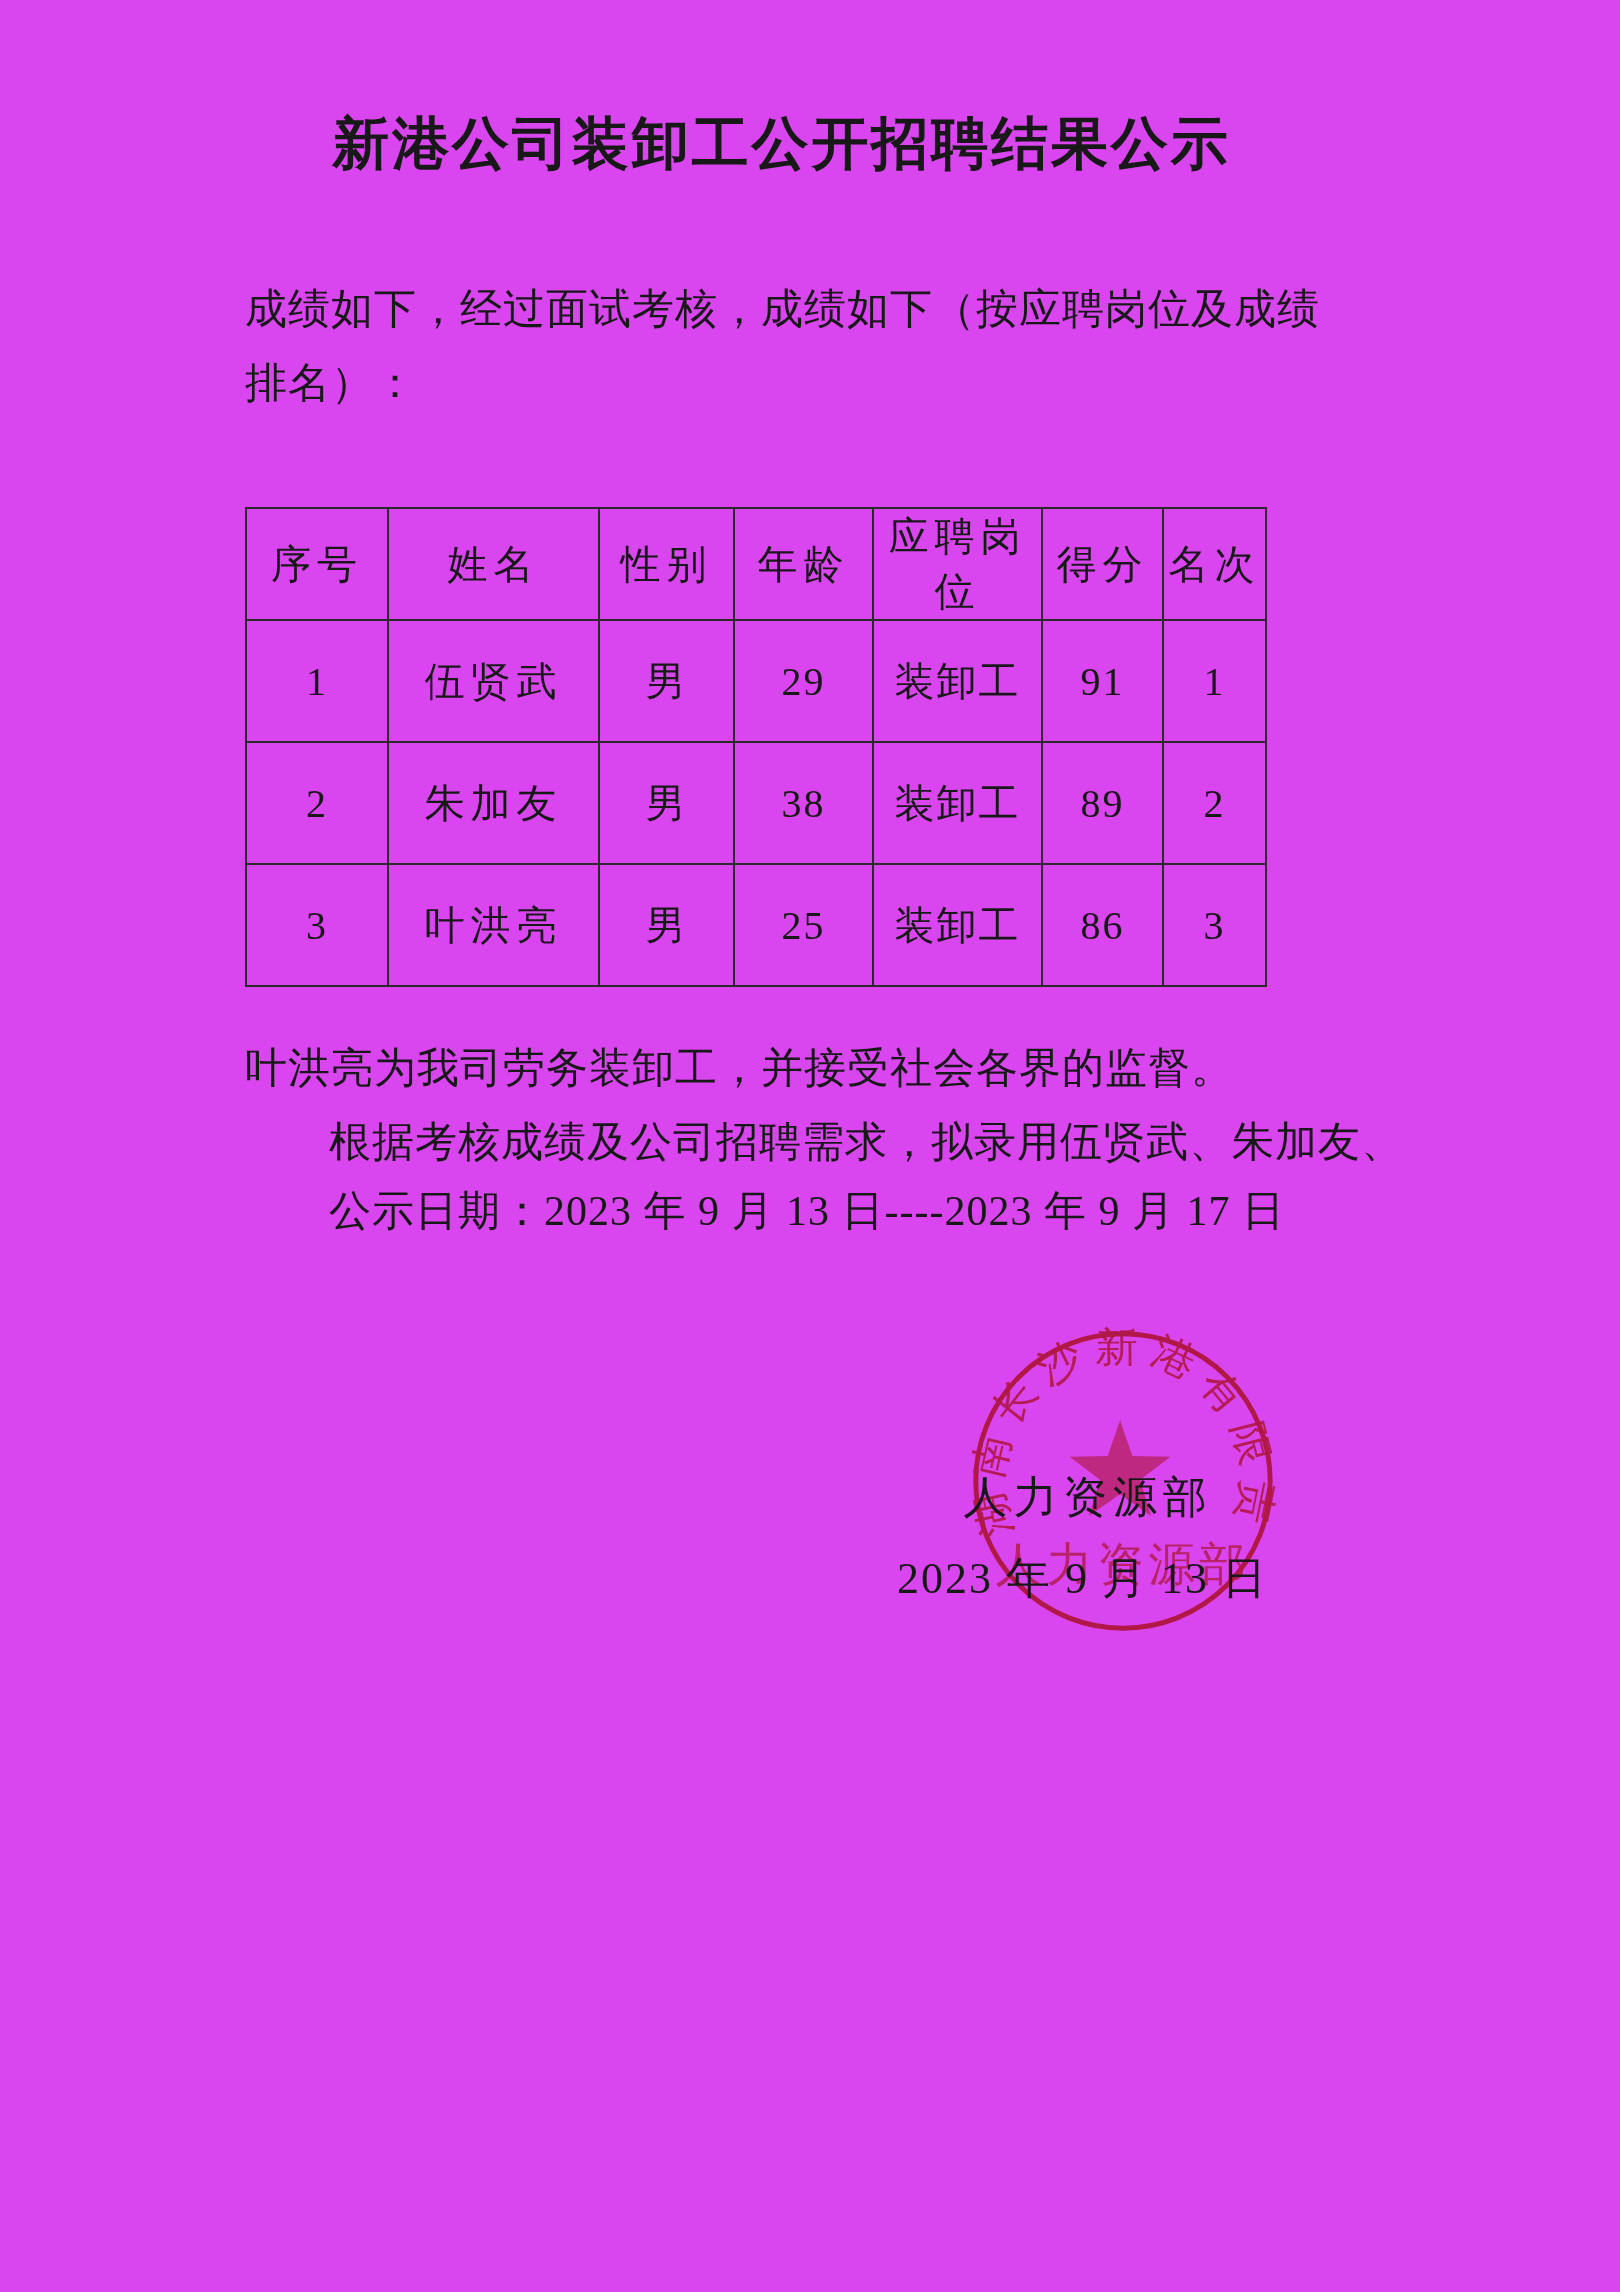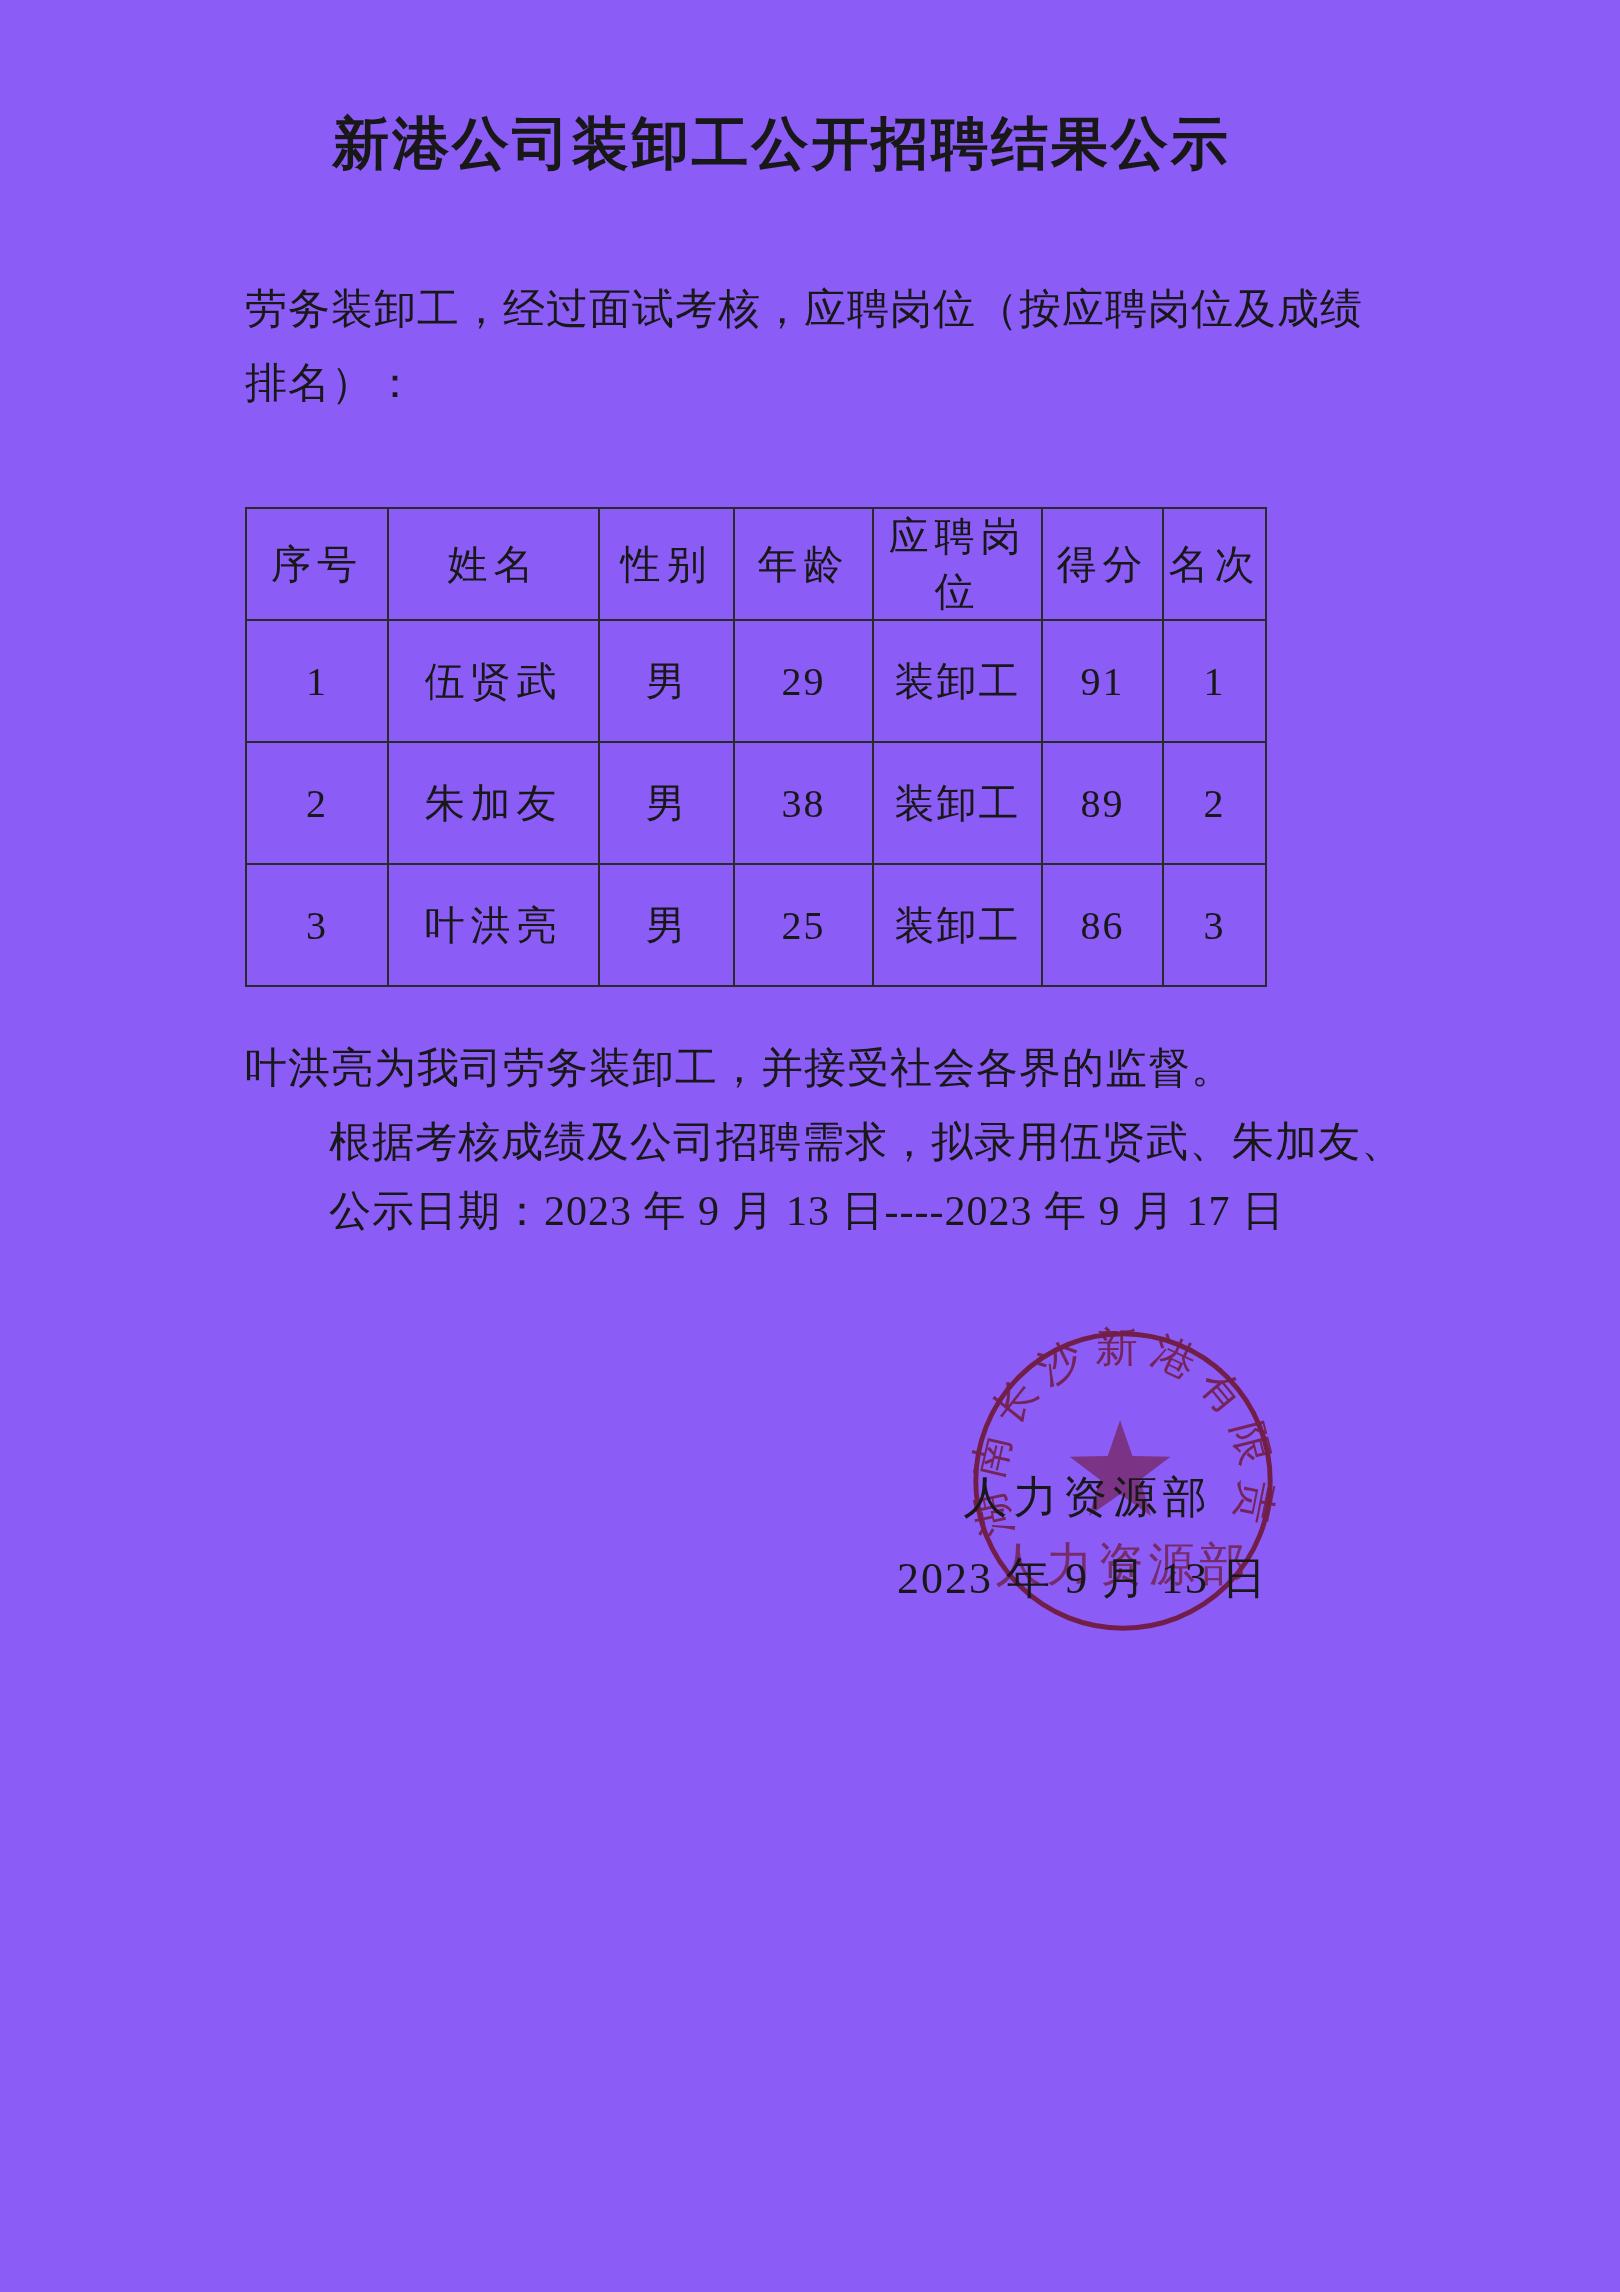--- a/index.html
+++ b/index.html
@@ -5,21 +5,21 @@
   html, body {
     margin: 0;
     padding: 0;
     background: #e9e9e9;
   }
   .page {
     position: relative;
     width: 1620px;
     height: 2293px;
     margin: 0 auto;
-    background: #8b5cf6;
+    background: #d946ef;
     font-family: "Liberation Serif", "DejaVu Serif", serif;
     color: #181818;
     overflow: hidden;
   }
   .doc-title {
     position: absolute;
     top: 106px;
     left: 0;
     width: 1563px;
     text-align: center;
@@ -99,21 +99,21 @@
   }
 </style>
 </head>
 <body>
 
 <div class="page">
 
   <div class="doc-title">新港公司装卸工公开招聘结果公示</div>
 
   <div class="text-block intro-block">
-    <div class="text-line">劳务装卸工，经过面试考核，应聘岗位（按应聘岗位及成绩</div>
+    <div class="text-line">成绩如下，经过面试考核，成绩如下（按应聘岗位及成绩</div>
     <div class="text-line">排名）：</div>
   </div>
 
   <table class="results">
     <colgroup>
       <col style="width:142px">
         <col style="width:211px">
         <col style="width:135px">
       <col style="width:139px">
         <col style="width:169px">

